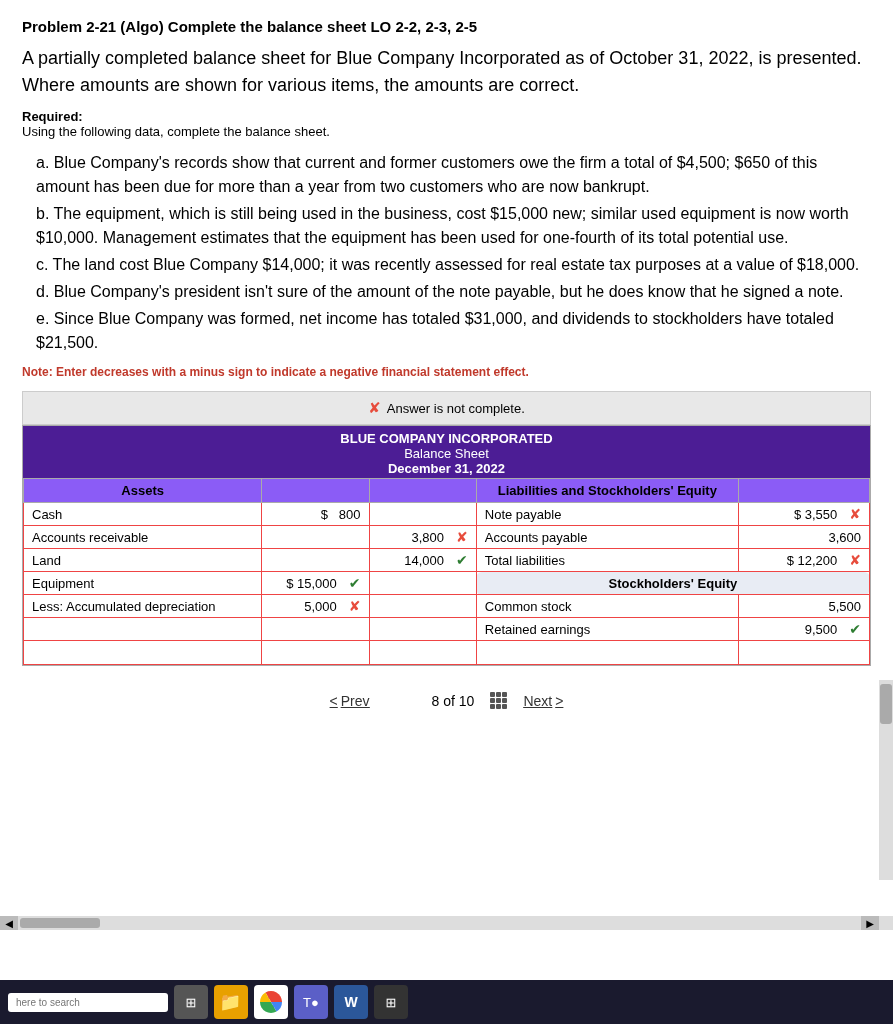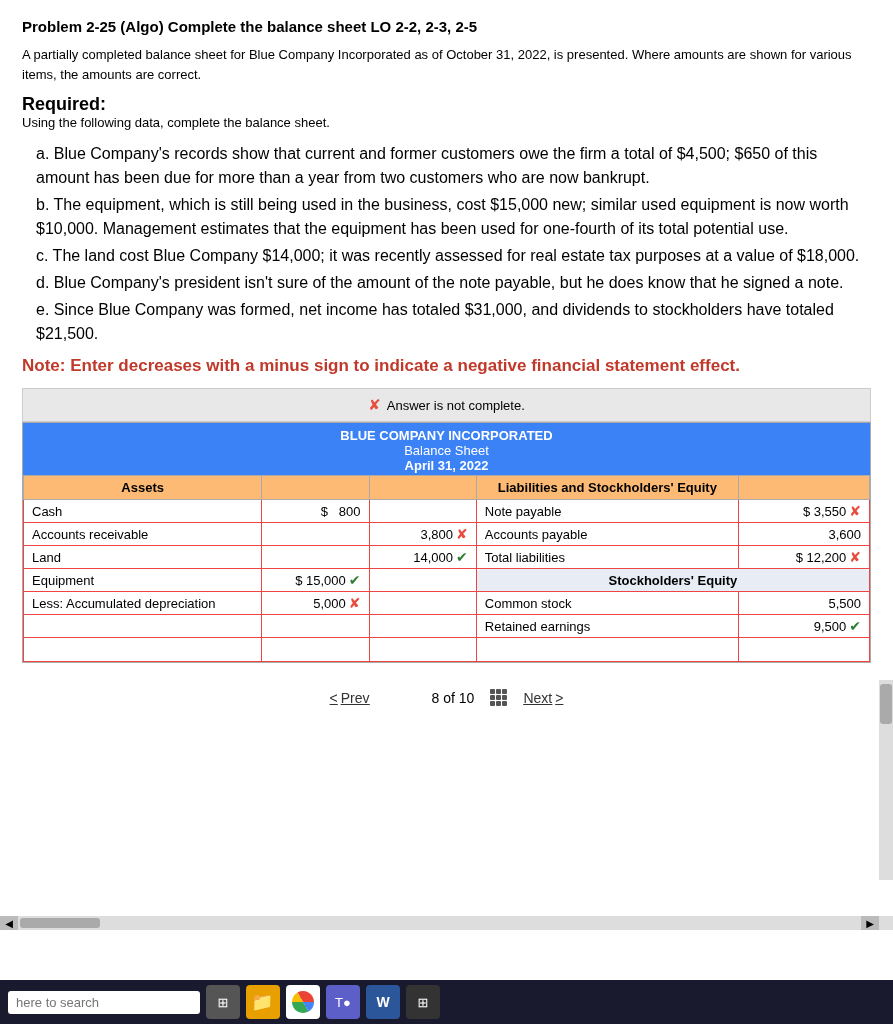--- a/index.html
+++ b/index.html
@@ -17,45 +17,45 @@
       min-height: 980px;
       padding: 18px 22px 10px 22px;
       position: relative;
     }
     .problem-title {
       font-size: 15px;
       font-weight: bold;
       margin-bottom: 10px;
     }
     .intro-text {
-      font-size: 13px;
+      font-size: 18px;
       margin-bottom: 10px;
       line-height: 1.5;
     }
     .required-section {
       margin-bottom: 8px;
     }
     .required-label {
       font-weight: bold;
-      font-size: 18px;
+      font-size: 13px;
     }
     .required-text {
       font-size: 13px;
       margin-bottom: 12px;
     }
     .list-item {
       font-size: 16px;
       line-height: 1.5;
       margin-bottom: 3px;
       padding-left: 14px;
     }
     .note-text {
       color: #c0392b;
       font-weight: bold;
-      font-size: 17px;
+      font-size: 12px;
       margin-top: 10px;
       margin-bottom: 12px;
     }
     
     .answer-status-bar {
       background: #e8e8e8;
       border: 1px solid #ccc;
       text-align: center;
       padding: 7px;
       font-size: 13px;
@@ -68,21 +68,21 @@
     .answer-status-icon {
       color: #e74c3c;
       font-size: 15px;
     }
     
     .bs-wrapper {
       border: 1px solid #aaa;
       margin-bottom: 10px;
     }
     .bs-header {
-      background: #3b82f6;
+      background: #4c1d95;
       color: #fff;
       text-align: center;
       padding: 5px 4px 2px 4px;
     }
     .bs-header-company {
       font-weight: bold;
       font-size: 13px;
     }
     .bs-header-title {
       font-size: 13px;
@@ -90,21 +90,21 @@
     .bs-header-date {
       font-size: 13px;
       font-weight: bold;
     }
     .bs-table {
       width: 100%;
       border-collapse: collapse;
       font-size: 13px;
     }
     .bs-table th {
-      background: #fdba74;
+      background: #8b5cf6;
       border: 1px solid #aaa;
       padding: 4px 8px;
       text-align: center;
       font-weight: bold;
     }
     .bs-table td {
       border: 1px solid #ef4444;
       padding: 3px 8px;
       vertical-align: middle;
     }
@@ -133,21 +133,21 @@
     }
     .icon-wrong {
       color: #e74c3c;
       font-size: 14px;
       margin-left: 3px;
     }
     .cell-with-icon {
       display: flex;
       align-items: center;
       justify-content: flex-end;
-      gap: 0;
+      gap: 9px;
     }
     
     .pagination-bar {
       display: flex;
       align-items: center;
       justify-content: center;
       gap: 14px;
       padding: 16px 0 8px 0;
       font-size: 14px;
     }
@@ -191,22 +191,22 @@
       display: flex;
       align-items: center;
       padding: 0 8px;
       gap: 6px;
     }
     .taskbar-search {
       background: #fff;
       border: none;
       border-radius: 3px;
       padding: 4px 8px;
-      font-size: 13px;
-      width: 192px;
+      font-size: 10px;
+      width: 160px;
       color: #888;
     }
     .taskbar-icon {
       width: 34px;
       height: 34px;
       border-radius: 4px;
       display: flex;
       align-items: center;
       justify-content: center;
       font-size: 18px;
@@ -251,21 +251,21 @@
       height: 10px;
       background: #aaa;
       border-radius: 3px;
     }
   </style>
 </head>
 <body>
 
 <div class="page-container">
 
-  <div class="problem-title">Problem 2-25 (Algo) Complete the balance sheet LO 2-2, 2-3, 2-5</div>
+  <div class="problem-title">Problem 2-21 (Algo) Complete the balance sheet LO 2-2, 2-3, 2-5</div>
 
   <div class="intro-text">A partially completed balance sheet for Blue Company Incorporated as of October 31, 2022, is presented. Where amounts are shown for various items, the amounts are correct.</div>
 
   <div class="required-section">
     <div class="required-label">Required:</div>
     <div class="required-text">Using the following data, complete the balance sheet.</div>
     <div class="list-item">a. Blue Company's records show that current and former customers owe the firm a total of $4,500; $650 of this amount has been due for more than a year from two customers who are now bankrupt.</div>
     <div class="list-item">b. The equipment, which is still being used in the business, cost $15,000 new; similar used equipment is now worth $10,000. Management estimates that the equipment has been used for one-fourth of its total potential use.</div>
     <div class="list-item">c. The land cost Blue Company $14,000; it was recently assessed for real estate tax purposes at a value of $18,000.</div>
     <div class="list-item">d. Blue Company's president isn't sure of the amount of the note payable, but he does know that he signed a note.</div>
@@ -277,21 +277,21 @@
   <div class="answer-status-bar">
     <span class="answer-status-icon">✘</span>
     <span>Answer is not complete.</span>
   </div>
 
   <div class="bs-wrapper">
 
     <div class="bs-header">
       <div class="bs-header-company">BLUE COMPANY INCORPORATED</div>
       <div class="bs-header-title">Balance Sheet</div>
-      <div class="bs-header-date">April 31, 2022</div>
+      <div class="bs-header-date">December 31, 2022</div>
     </div>
 
     <table class="bs-table">
       <thead>
         <tr>
           <th class="label-col">Assets</th>
           <th class="amount-col"></th>
           <th class="amount2-col"></th>
           <th class="liab-label-col">Liabilities and Stockholders' Equity</th>
           <th class="liab-amount-col"></th>

